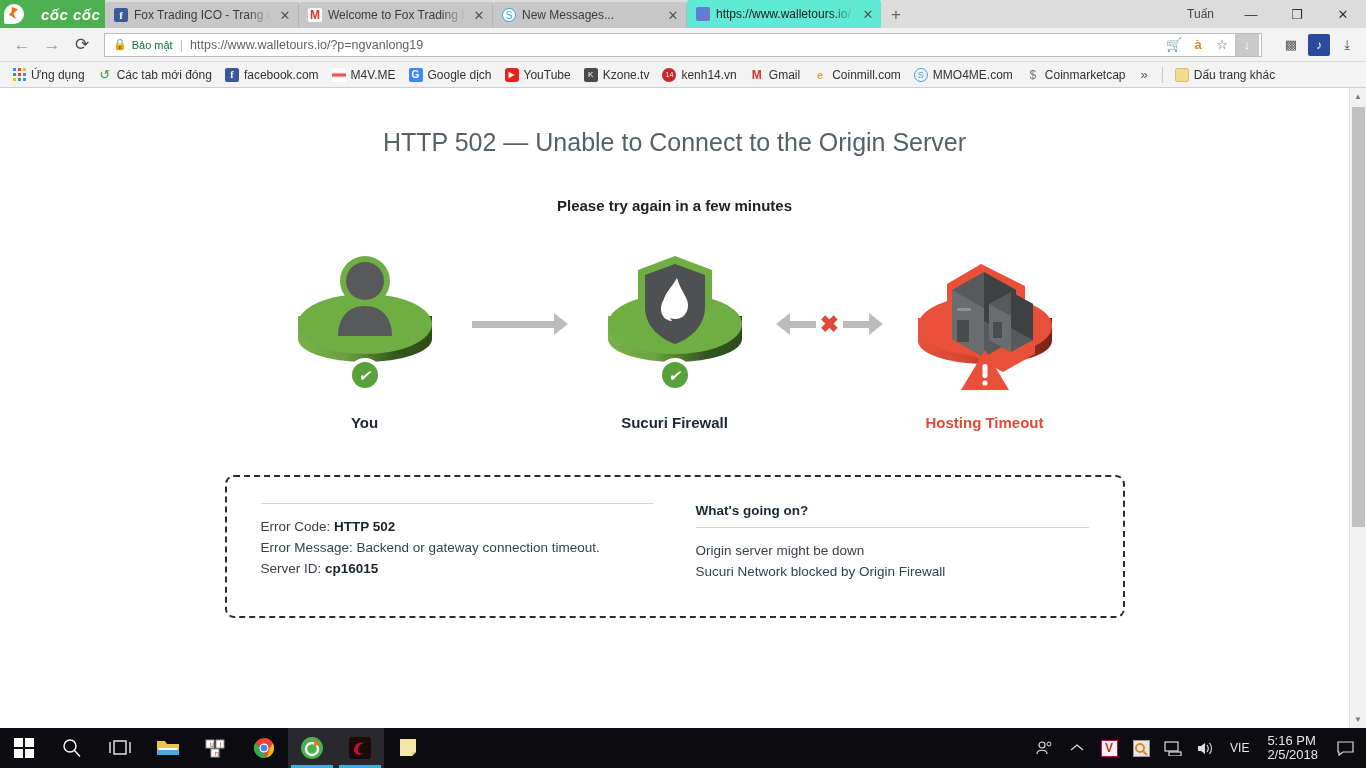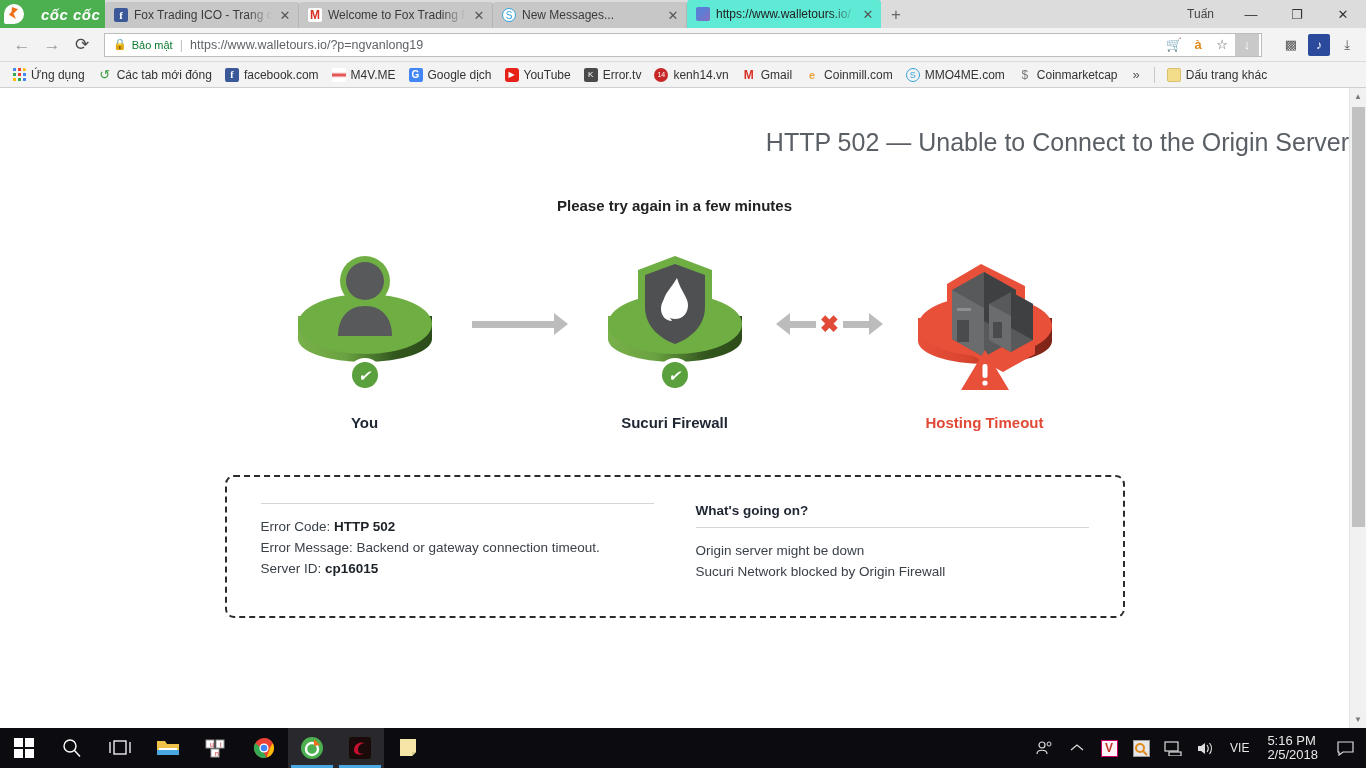--- a/index.html
+++ b/index.html
@@ -105,21 +105,21 @@
 
   
   .viewport { position: relative; height: 640px; background: #fff; overflow: hidden; }
   .page { width: 1349px; height: 640px; padding-top: 40px; }
 
   h1.err-title {
     text-align: center; font-size: 27px; font-weight: bold; color: #222;
     letter-spacing: -.2px; margin-bottom: 26px;
   }
   h2.err-sub {
-    text-align: right; font-size: 25px; font-weight: normal; color: #5a5f66;
+    text-align: center; font-size: 25px; font-weight: normal; color: #5a5f66;
     margin-bottom: 40px;
   }
   .err-retry { text-align: center; font-size: 15px; font-weight: bold; color: #222; }
 
   .flow { display: flex; align-items: flex-start; justify-content: center;
           margin-top: 40px; gap: 0; }
   .node { width: 200px; text-align: center; }
   .node-art { height: 140px; position: relative; }
   .node-label { font-size: 15px; font-weight: bold; color: #1f2633; margin-top: 20px; }
   .node-label.bad { color: #e04a36; }
@@ -301,21 +301,21 @@
     <div class="bm">
       <span class="bmicon" style="background:#4285f4;color:#fff;font-weight:bold">G</span>
       <span>Google dịch</span>
     </div>
     <div class="bm">
       <span class="bmicon" style="background:#e62117;color:#fff;font-size:8px;border-radius:3px">▶</span>
       <span>YouTube</span>
     </div>
     <div class="bm">
       <span class="bmicon" style="background:#4a4a4a;color:#fff;font-size:8px">K</span>
-      <span>Error.tv</span>
+      <span>Kzone.tv</span>
     </div>
     <div class="bm">
       <span class="bmicon" style="background:#c62828;color:#fff;font-size:7px;border-radius:50%">14</span>
       <span>kenh14.vn</span>
     </div>
     <div class="bm">
       <span class="bmicon" style="color:#d93025;font-weight:bold;font-size:12px">M</span>
       <span>Gmail</span>
     </div>
     <div class="bm">

